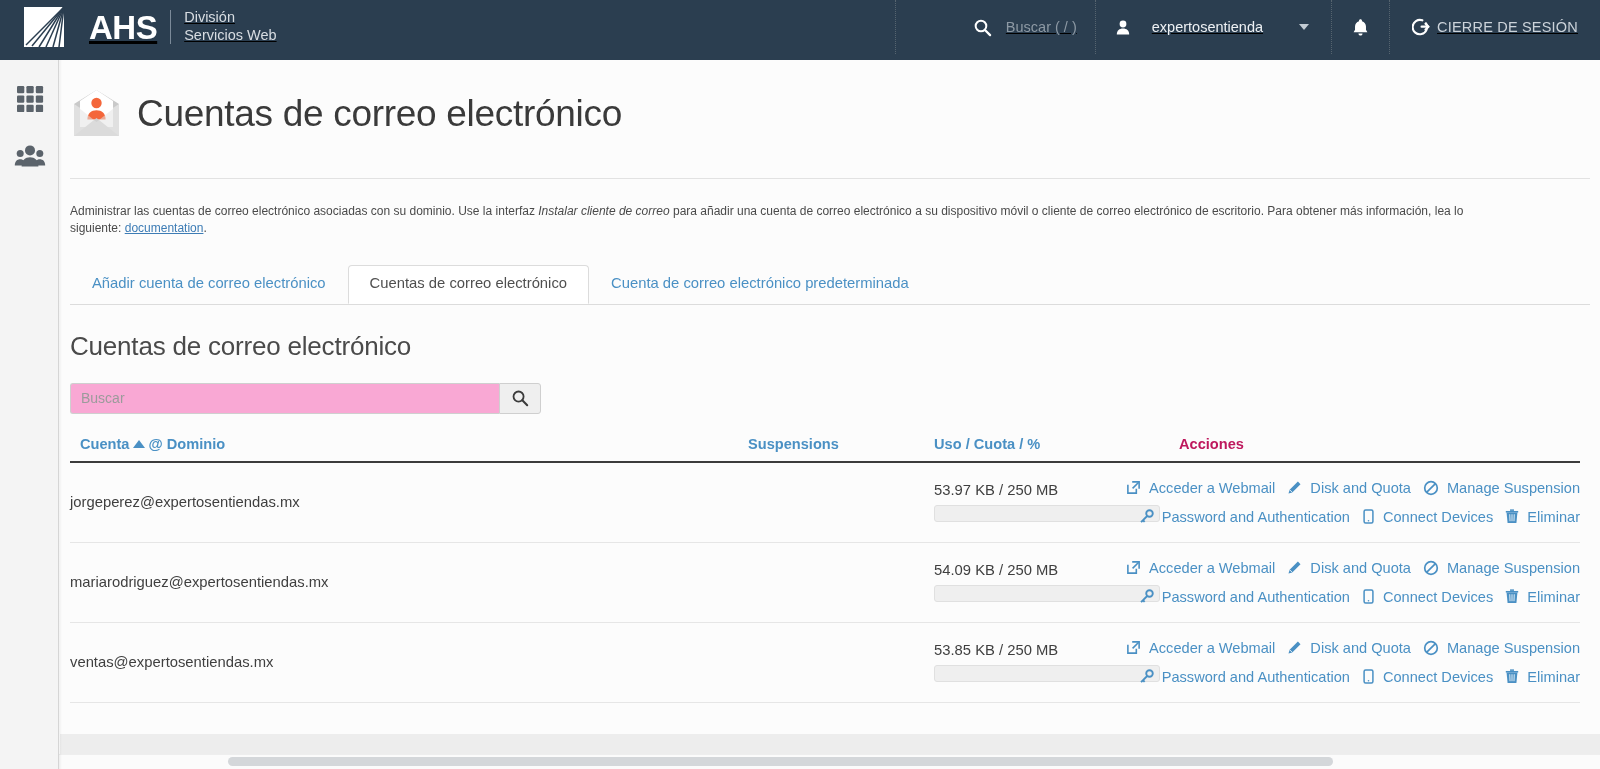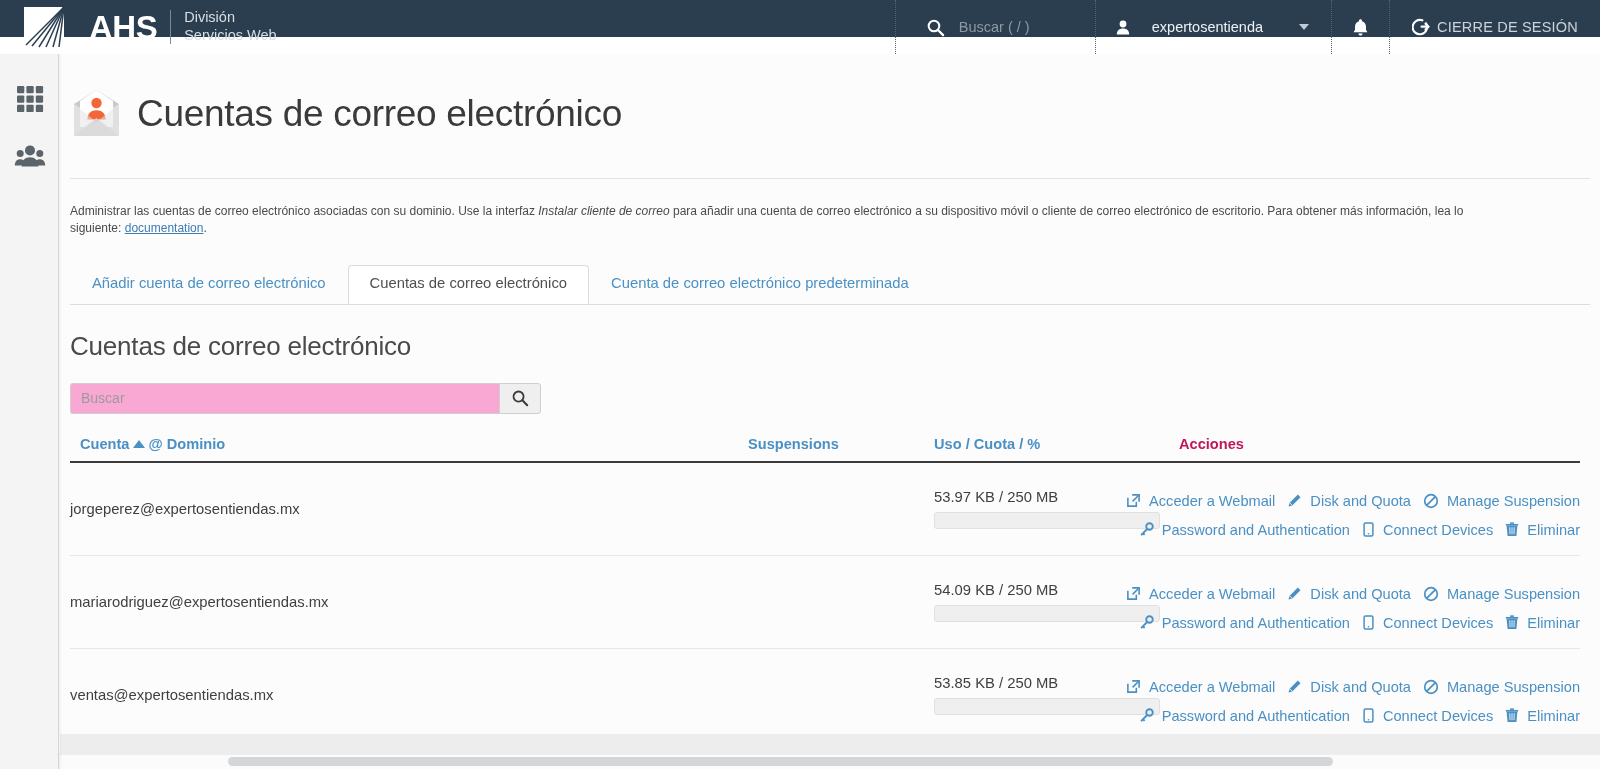--- a/index.html
+++ b/index.html
@@ -8,24 +8,25 @@
     width: 1600px; height: 769px;
     overflow: hidden;
     background: #ffffff;
     font-family: "Liberation Sans", sans-serif;
     -webkit-font-smoothing: antialiased;
   }
 
   
   .topbar {
     position: absolute; top: 0; left: 0;
-    width: 1600px; height: 37px;
+    width: 1600px; height: 60px;
     background: #2b3e50;
     display: flex; align-items: stretch;
     z-index: 40;
+    text-decoration: underline;
   }
   .brand {
     display: flex; align-items: center;
     padding-left: 22px; gap: 11px;
     height: 54px;
   }
   .brand-mark { width: 56px; height: 44px; display:block; }
   .brand-name {
     color: #ffffff; font-size: 33px; font-weight: bold;
     letter-spacing: -0.5px; line-height: 1;
@@ -35,20 +36,21 @@
   }
   .brand-sub {
     color: #d8dde2; font-size: 14.5px; line-height: 1.22;
   }
   .topbar-spacer { flex: 1; }
   .tb-item {
     display: flex; align-items: center; height: 54px;
     padding: 0 18px; color: #ccd3da; font-size: 14.5px;
     border-left: 1px dotted #56646f;
     white-space: nowrap;
+    justify-content: flex-end;
   }
   .tb-search { width: 200px; gap: 14px; padding-left: 30px;}
   .tb-search .ph { color: #8d99a4; font-size: 14.5px; }
   .tb-user { gap: 22px; padding: 0 22px 0 20px; color:#eef1f4;}
   .tb-user .caret {
     width:0;height:0;border-left:5px solid transparent;border-right:5px solid transparent;
     border-top:6px solid #c3ccd4; margin-left:14px;
   }
   .tb-bell { padding: 0 20px; }
   .tb-logout { gap: 7px; padding: 0 22px; letter-spacing:0.2px; }
@@ -168,21 +170,20 @@
   td.c-account { padding-left: 10px; }
   .usage-text { font-size: 14.8px; color:#3f3f3f; margin-bottom: 7px; }
   .usage-bar {
     width: 226px; height: 17px;
     background: #efefef; border: 1px solid #e0e0e0; border-radius: 3px;
   }
   .actions-cell { padding-right: 8px; }
   .act-row {
     display:flex; justify-content: flex-end; align-items:center;
     gap: 12px;
-    margin-top: 13px;
   }
   .act-row + .act-row { margin-top: 13px; }
   .act {
     display:inline-flex; align-items:center; gap: 8px;
     color: #4a90c4; font-size: 14.6px; white-space: nowrap;
   }
   .act .glyph { display:inline-flex; line-height:0; }
 
   
   .content-bottom {

